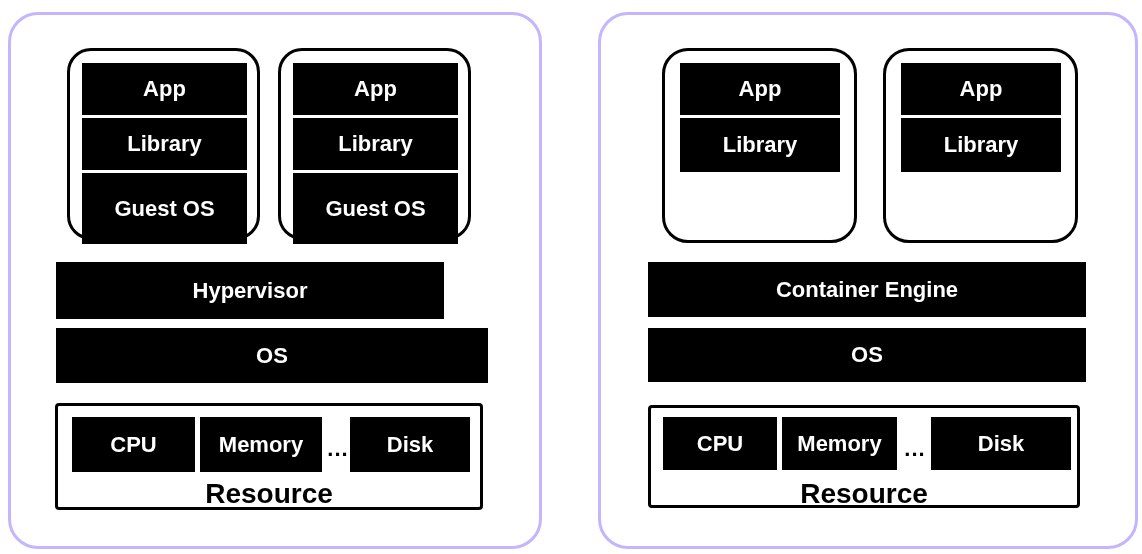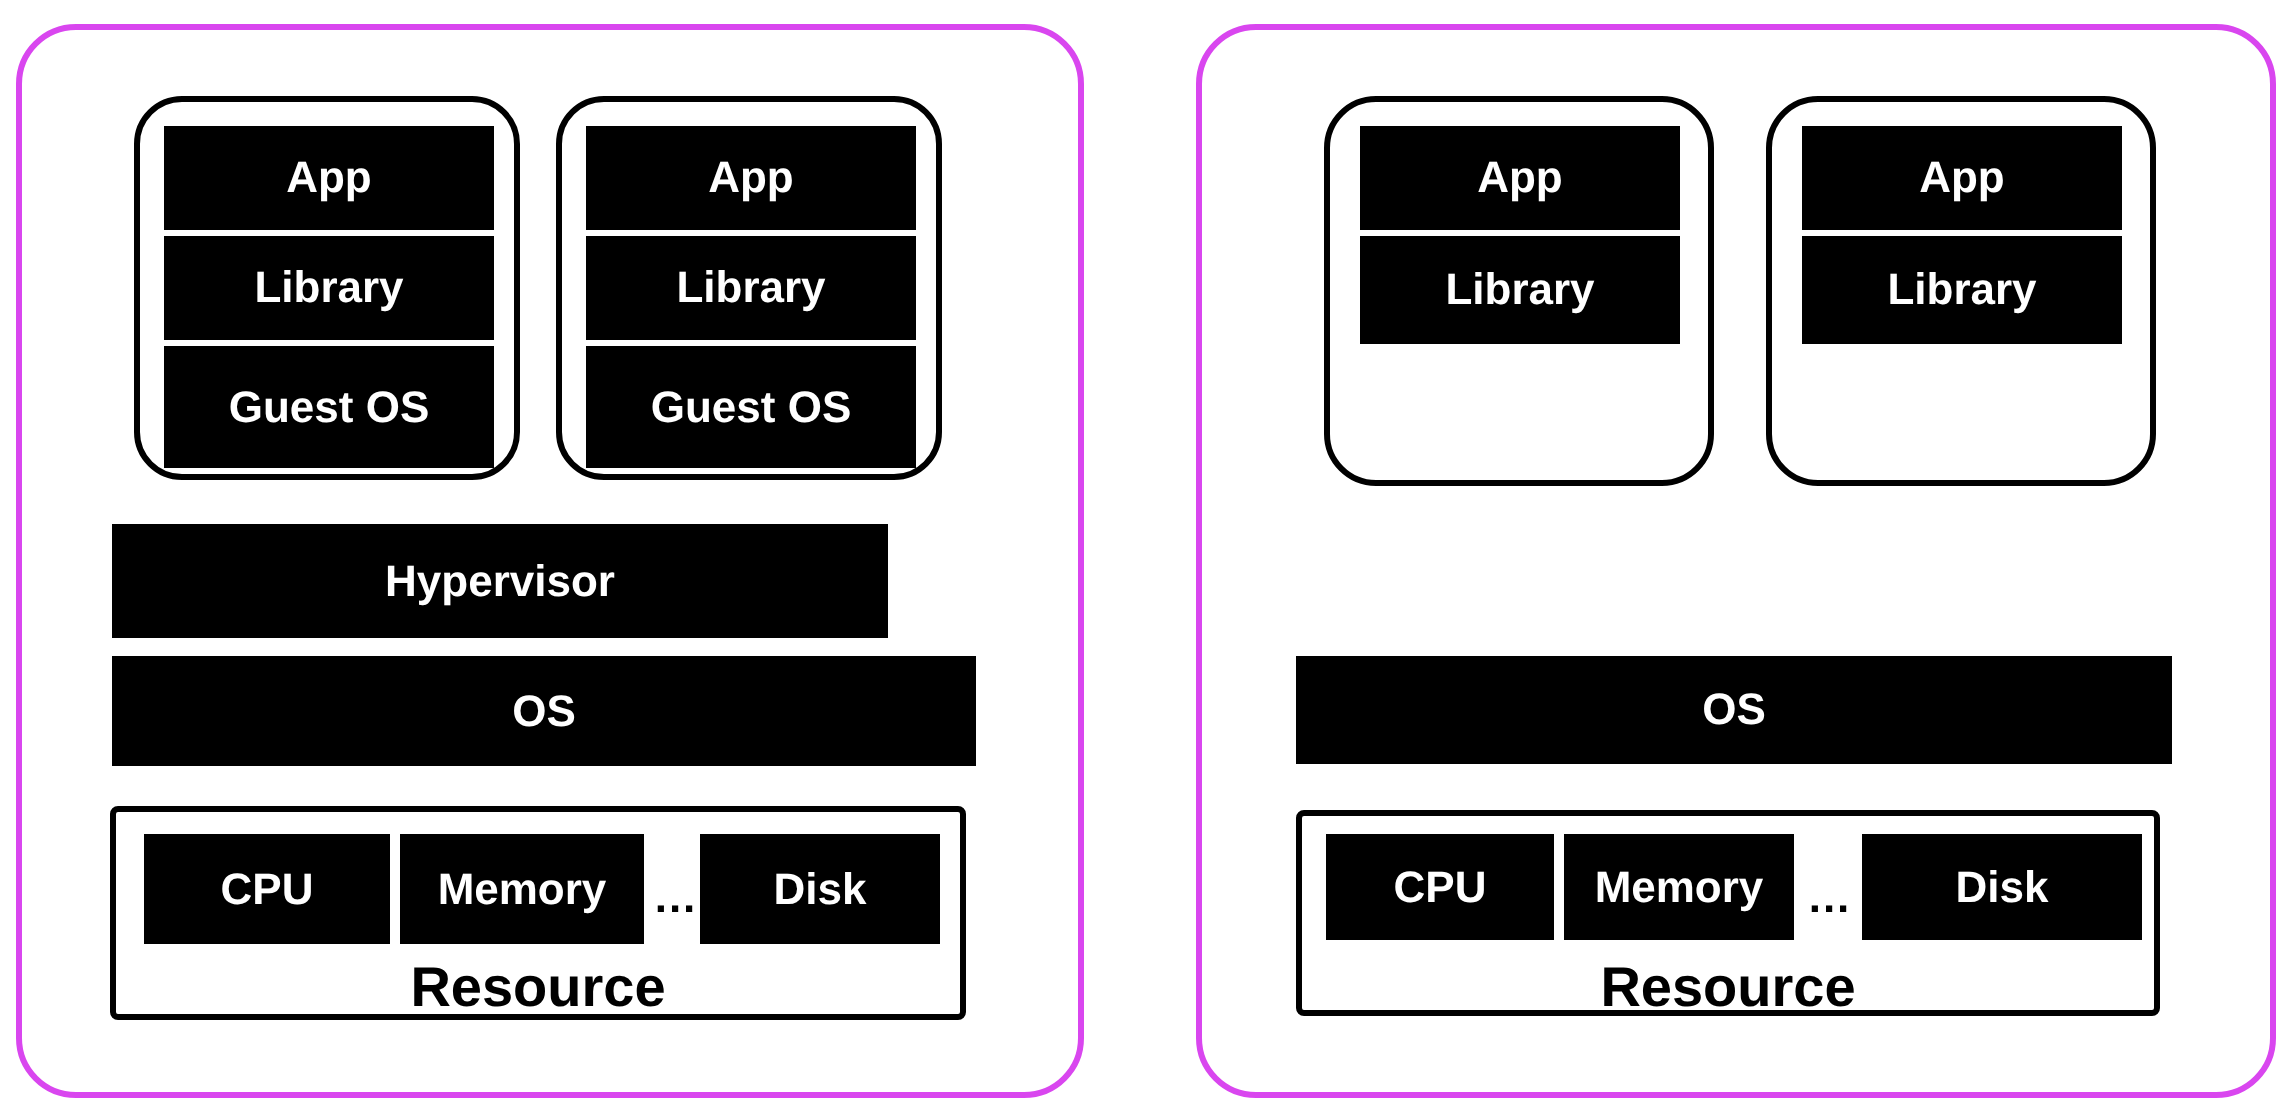--- a/index.html
+++ b/index.html
@@ -2,21 +2,21 @@
 <html><head>
 <meta charset="utf-8">
 <style>
   html,body { margin:0; padding:0; background:#ffffff; }
   .canvas {
     position:relative; width:1142px; height:554px; background:#ffffff;
     font-family:"Liberation Sans", sans-serif; font-weight:bold; overflow:hidden;
   }
   .panel {
     position:absolute; box-sizing:border-box; background:#ffffff;
-    border:3px solid #d946ef; border-radius:30px;
+    border:3px solid #c4b5fd; border-radius:30px;
   }
   .panel-left  { left:8px;   top:12px; width:534px; height:537px; }
   .panel-right { left:598px; top:12px; width:540px; height:537px; }
 
   .unitbox {
     position:absolute; box-sizing:border-box;
     border:3px solid #000000; border-radius:24px; background:#ffffff;
   }
   .stack { position:absolute; display:flex; flex-direction:column; gap:3px; }
   .cell {
@@ -37,21 +37,21 @@
   }
   .dots { position:absolute; color:#000000; font-size:22px; letter-spacing:1px; }
   .rlabel { position:absolute; left:0; right:0; text-align:center; color:#000000; font-size:28px; }
 
   
   .panel-left .vm1 { left:56px;  top:33px; width:193px; height:192px; }
   .panel-left .vm2 { left:267px; top:33px; width:193px; height:192px; }
   .panel-left .stack { left:12px; top:12px; width:165px; }
   .panel-left .cell-app    { height:52px; }
   .panel-left .cell-lib    { height:52px; }
-  .panel-left .cell-gos    { height:61px; }
+  .panel-left .cell-gos    { height:71px; }
   .panel-left .engine-bar { left:45px; top:247px; width:388px; height:57px; }
   .panel-left .os-bar     { left:45px; top:313px; width:432px; height:55px; }
   .panel-left .resource   { left:44px; top:388px; width:428px; height:107px; }
   .panel-left .cpu    { left:14px;  top:11px; width:123px; height:55px; }
   .panel-left .memory { left:142px; top:11px; width:122px; height:55px; }
   .panel-left .dots   { left:265px; top:30px; width:30px; text-align:center; }
   .panel-left .disk   { left:292px; top:11px; width:120px; height:55px; }
   .panel-left .rlabel { top:72px; }
 
   
@@ -113,20 +113,21 @@
       </div>
     </div>
 
     <div class="unitbox ct2">
       <div class="stack">
         <div class="cell cell-app">App</div>
         <div class="cell cell-lib">Library</div>
       </div>
     </div>
 
+    <div class="bar engine-bar">Container Engine</div>
     <div class="bar os-bar">OS</div>
 
     <div class="resource">
       <div class="rcell cpu">CPU</div>
       <div class="rcell memory">Memory</div>
       <div class="dots">...</div>
       <div class="rcell disk">Disk</div>
       <div class="rlabel">Resource</div>
     </div>
   </div>

